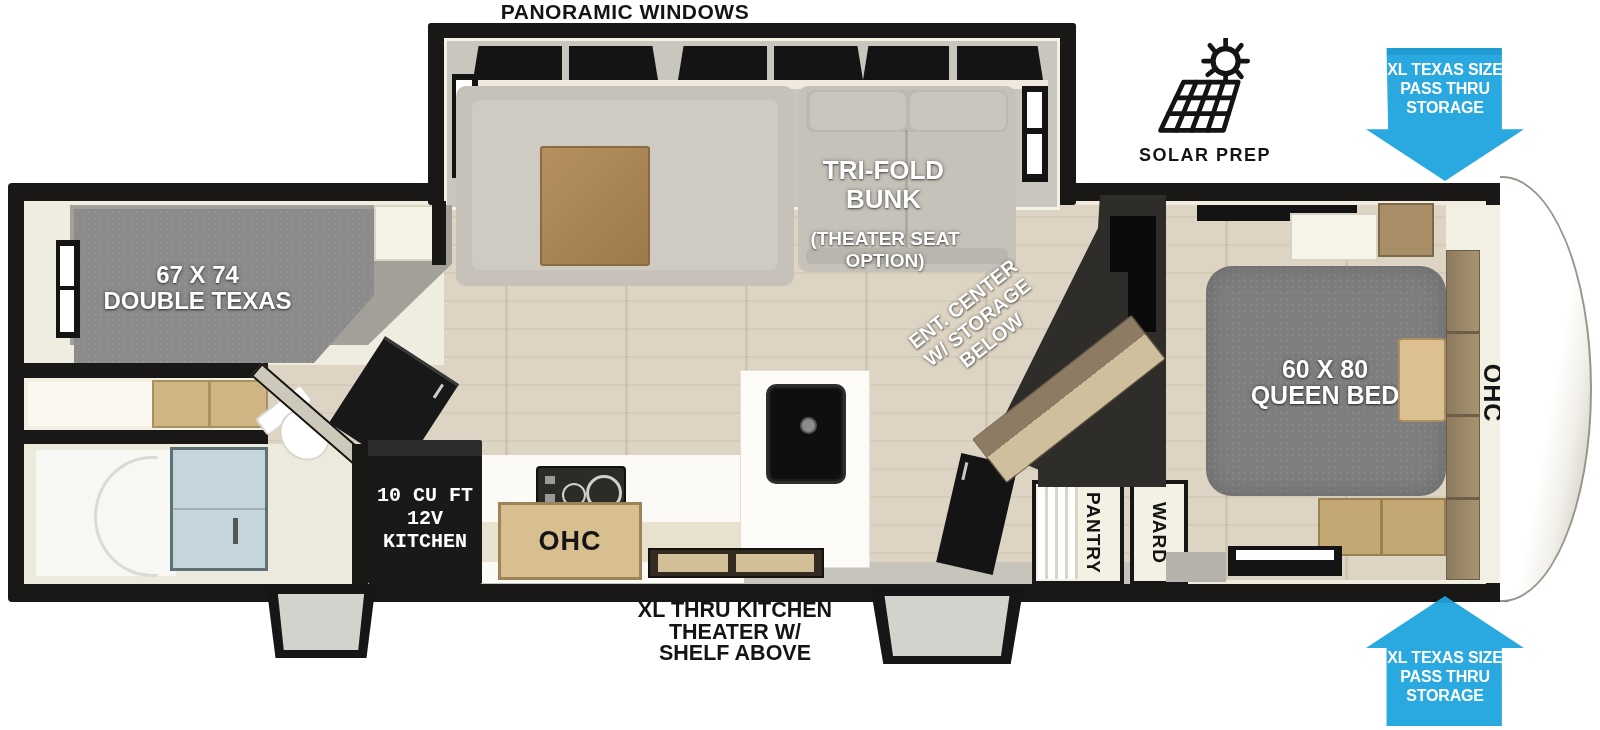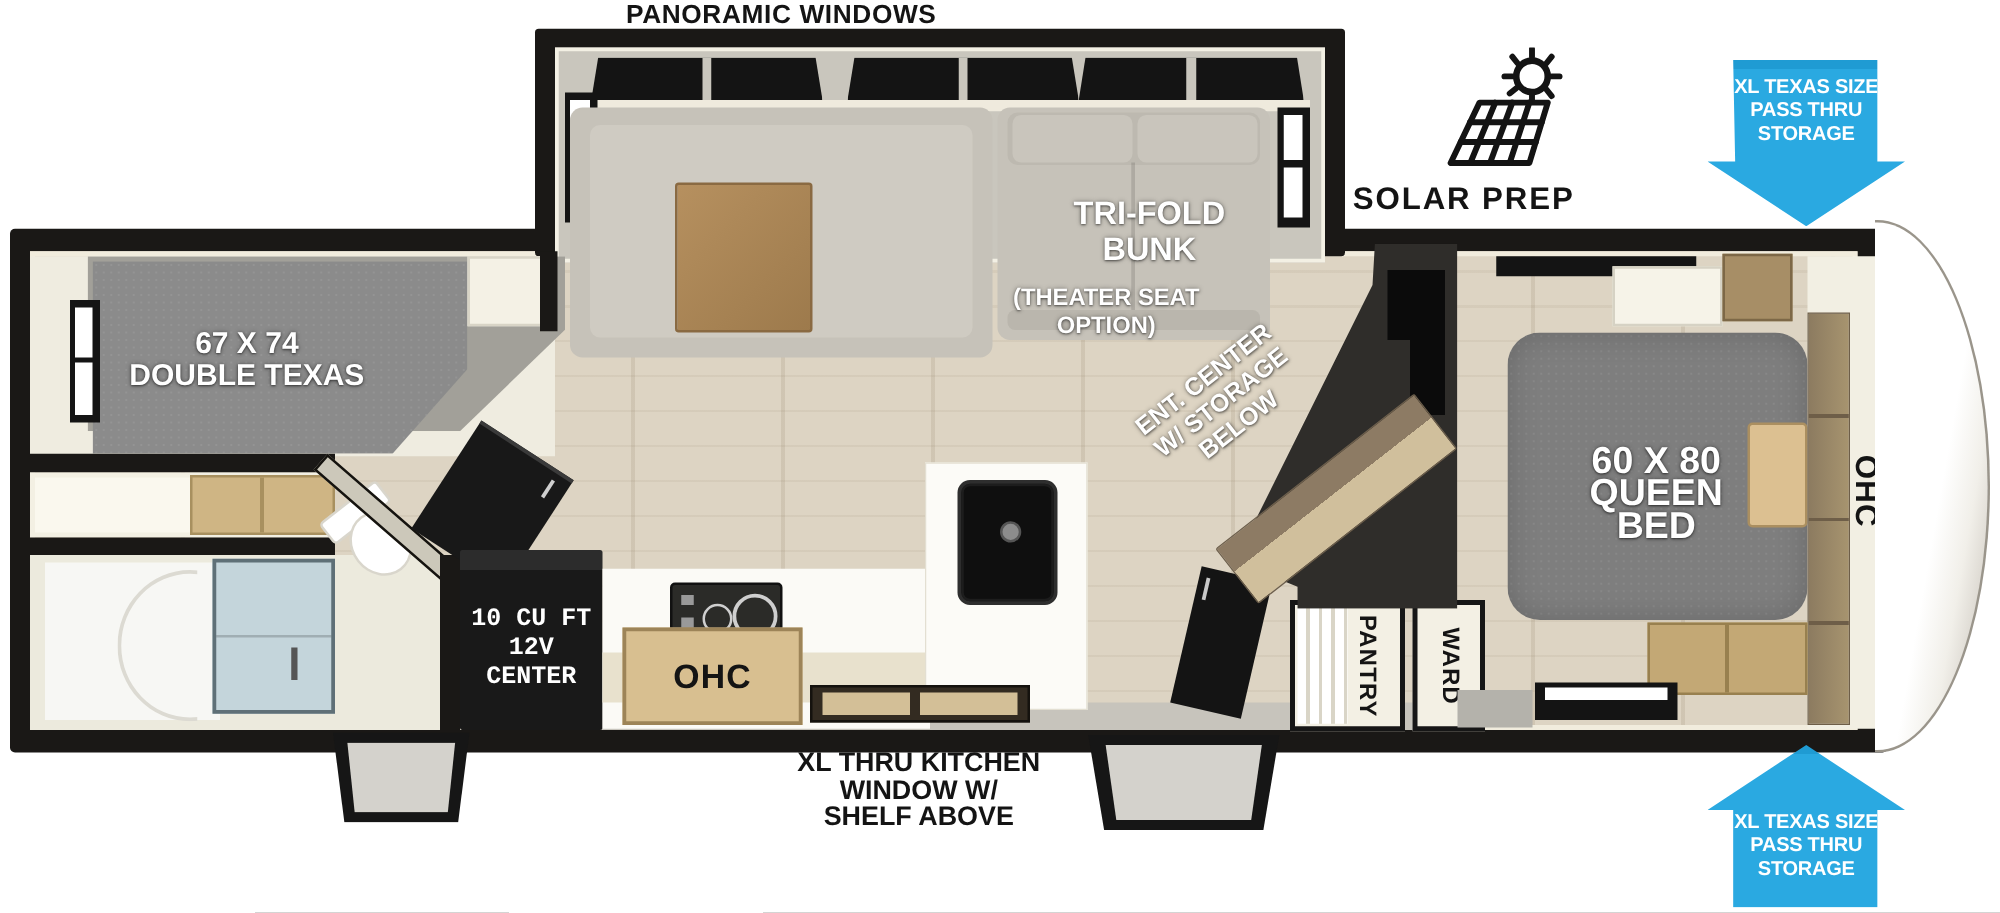--- a/index.html
+++ b/index.html
@@ -55,21 +55,21 @@
   </div>
   <div class="abs" style="left:540px;top:146px;width:106px;height:116px;background:linear-gradient(135deg,#b6905f,#9d7a4c);border:2px solid #8a6a42;border-radius:3px;"></div>
 
   <div class="abs" style="left:798px;top:86px;width:218px;height:186px;background:#c6c2b9;border-radius:10px;">
     <div class="abs" style="left:8px;top:4px;width:202px;height:42px;background:#bdb9b0;border-radius:8px;"></div>
     <div class="abs" style="left:12px;top:6px;width:96px;height:38px;background:#c9c5bc;border-radius:7px;"></div>
     <div class="abs" style="left:112px;top:6px;width:96px;height:38px;background:#c9c5bc;border-radius:7px;"></div>
     <div class="abs" style="left:107px;top:44px;width:3px;height:130px;background:rgba(0,0,0,.12);"></div>
     <div class="abs" style="left:8px;top:162px;width:202px;height:16px;background:#bab6ad;border-radius:6px;"></div>
   </div>
-  <div class="abs w-label" style="left:832px;top:156px;width:175px;font-size:26px;line-height:29px;">
+  <div class="abs w-label" style="left:796px;top:156px;width:175px;font-size:26px;line-height:29px;">
     <div>TRI-FOLD</div>
     <div>BUNK</div>
   </div>
   <div class="abs w-label" style="left:795px;top:228px;width:180px;font-size:19px;line-height:22px;">
     <div>(THEATER SEAT</div>
     <div>OPTION)</div>
   </div>
 
   <div class="abs" style="left:24px;top:205px;width:420px;height:160px;background:#efece0;"></div>
   <div class="abs" style="left:70px;top:205px;width:382px;height:140px;background:#a2a099;clip-path:polygon(0 0,100% 0,100% 42%,78% 100%,0 100%);"></div>
@@ -108,21 +108,21 @@
   <div class="abs" style="left:352px;top:444px;width:16px;height:140px;background:#1a1816;"></div>
   <div class="abs" style="left:350px;top:352px;width:88px;height:100px;background:#181818;border-top:3px solid #3a3a3a;transform:rotate(33deg);">
     <div class="abs" style="right:12px;top:6px;width:3px;height:16px;background:#cfcfcf;"></div>
   </div>
 
   <div class="abs" style="left:440px;top:562px;width:724px;height:22px;background:#c7c4bc;"></div>
   <div class="abs" style="left:368px;top:440px;width:114px;height:144px;background:linear-gradient(180deg,#2c2c2c 0 16px,#191919 16px);border-radius:2px;">
     <div class="abs w-label" style="left:0;top:44px;width:100%;font-size:20px;line-height:23px;text-shadow:none;font-family:Liberation Mono, monospace;">
       <div>10 CU FT</div>
       <div>12V</div>
-      <div>CENTER</div>
+      <div>KITCHEN</div>
     </div>
   </div>
   <div class="abs" style="left:482px;top:455px;width:262px;height:128px;background:#fbfaf6;">
     <div class="abs" style="left:0;top:67px;width:262px;height:40px;background:#e8e1cd;"></div>
   </div>
   <div class="abs" style="left:536px;top:466px;width:90px;height:56px;background:#2b2b28;border:2px solid #111;border-radius:4px;box-sizing:border-box;">
     <div class="abs" style="left:48px;top:7px;width:30px;height:30px;border:3px solid #cfcfcf;border-radius:50%;"></div>
     <div class="abs" style="left:24px;top:15px;width:20px;height:20px;border:2px solid #cfcfcf;border-radius:50%;"></div>
     <div class="abs" style="left:7px;top:8px;width:10px;height:8px;background:#999;"></div>
     <div class="abs" style="left:7px;top:26px;width:10px;height:8px;background:#999;"></div>
@@ -165,21 +165,21 @@
     <div>ENT. CENTER</div>
     <div>W/ STORAGE</div>
     <div>BELOW</div>
   </div>
 
   <div class="abs" style="left:1446px;top:205px;width:62px;height:378px;background:#f2efe3;"></div>
   <div class="abs" style="left:1197px;top:205px;width:160px;height:16px;background:#141414;"></div>
   <div class="abs" style="left:1290px;top:213px;width:88px;height:48px;background:#f6f3e8;border:2px solid #d6d2c4;box-sizing:border-box;"></div>
   <div class="abs" style="left:1378px;top:203px;width:56px;height:54px;background:#a78e66;border:2px solid #7d6847;box-sizing:border-box;"></div>
   <div class="abs mattress" style="left:1206px;top:266px;width:240px;height:230px;background-color:#7e7e7e;border-radius:26px;box-shadow:inset 0 0 24px rgba(0,0,0,.18);"></div>
-  <div class="abs w-label" style="left:1240px;top:356px;width:170px;font-size:30px;line-height:26px;">
+  <div class="abs w-label" style="left:1240px;top:356px;width:170px;font-size:25px;line-height:26px;">
     <div>60 X 80</div>
     <div>QUEEN BED</div>
   </div>
   <div class="abs" style="left:1398px;top:338px;width:48px;height:84px;background:#dcc091;border:2px solid #ab8f60;box-sizing:border-box;border-radius:4px;"></div>
   <div class="abs" style="left:1446px;top:250px;width:34px;height:330px;background:linear-gradient(90deg,#8c7b60,#a7946f);
               background-image:repeating-linear-gradient(180deg,rgba(0,0,0,0) 0 80px,#6e5e48 80px 83px),linear-gradient(90deg,#8c7b60,#a7946f);
               border:1px solid #6e5e48;box-sizing:border-box;"></div>
   <div class="abs" style="left:1472px;top:348px;width:40px;height:90px;">
     <span class="vtext" style="font-size:25px;letter-spacing:1px;">OHC</span>
   </div>
@@ -210,38 +210,38 @@
       <g stroke-width="4.5">
         <polygon points="10,88 70,88 84,42 32,42"></polygon>
         <line x1="25" y1="88" x2="44" y2="42"></line>
         <line x1="40" y1="88" x2="57" y2="42"></line>
         <line x1="55" y1="88" x2="70" y2="42"></line>
         <line x1="24.8" y1="57" x2="79.4" y2="57"></line>
         <line x1="17.7" y1="72" x2="74.9" y2="72"></line>
       </g>
     </g>
   </svg>
-  <div class="abs blk-label" style="left:1071px;top:145px;width:200px;font-size:25px;letter-spacing:1.5px;">SOLAR PREP</div>
+  <div class="abs blk-label" style="left:1105px;top:145px;width:200px;font-size:18px;letter-spacing:1.5px;">SOLAR PREP</div>
 
   <div class="abs arrow" style="left:1366px;top:48px;width:158px;height:133px;
               clip-path:polygon(13% 0,86% 0,86% 61%,100% 61%,50% 100%,0 61%,14% 61%);">
     <div class="arrow-text" style="top:12px;">
       <div>XL TEXAS SIZE</div>
       <div>PASS THRU</div>
       <div>STORAGE</div>
     </div>
   </div>
   <div class="abs arrow" style="left:1366px;top:596px;width:158px;height:130px;
               clip-path:polygon(50% 0,100% 40%,86% 40%,86% 100%,13% 100%,13% 40%,0 40%);">
     <div class="arrow-text" style="top:52px;">
       <div>XL TEXAS SIZE</div>
       <div>PASS THRU</div>
       <div>STORAGE</div>
     </div>
   </div>
 
   <div class="abs blk-label" style="left:595px;top:600px;width:280px;font-size:21.5px;line-height:21.5px;">
     <div>XL THRU KITCHEN</div>
-    <div>WINDOW W/</div>
+    <div>THEATER W/</div>
     <div>SHELF ABOVE</div>
   </div>
 
 </div>
 
 </body></html>

